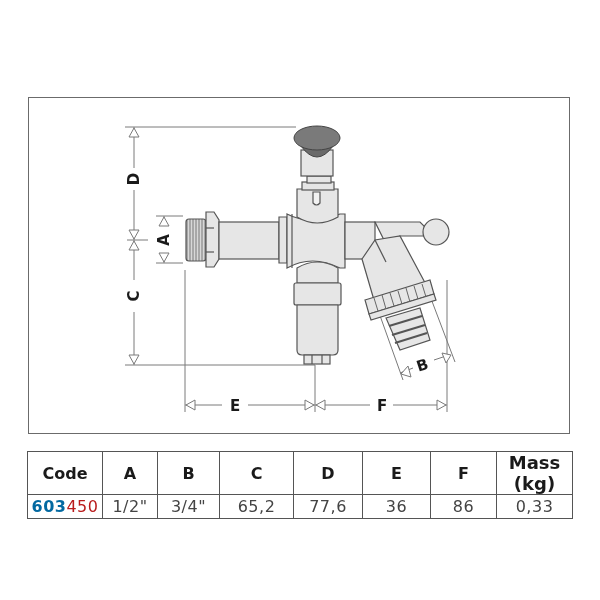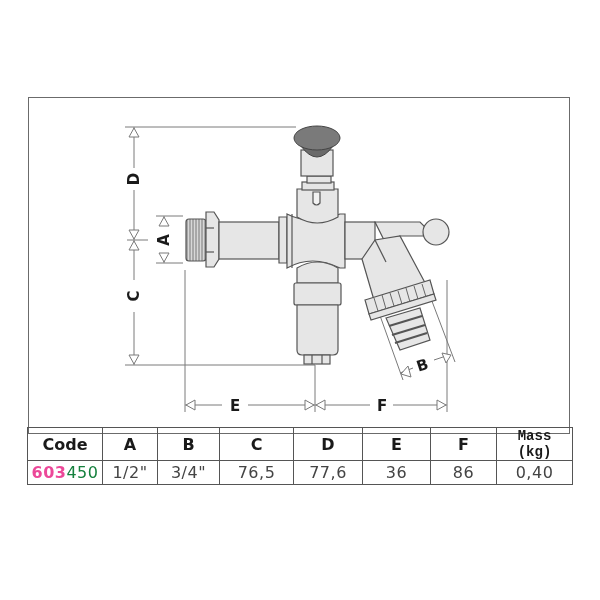--- a/index.html
+++ b/index.html
@@ -2,29 +2,29 @@
 <html><head>
 <meta charset="utf-8">
 <style>
   html, body { margin:0; padding:0; background:#ffffff; }
   body { width:600px; height:600px; position:relative; overflow:hidden;
          font-family:"DejaVu Sans", "Liberation Sans", sans-serif; }
   .frame { position:absolute; left:28px; top:97px; width:542px; height:337px;
            border:1.5px solid #6b6b6b; box-sizing:border-box; background:#fff; }
   svg.drawing { position:absolute; left:0; top:0; width:600px; height:600px; }
   .dimlbl { font-family:"DejaVu Sans", sans-serif; font-weight:bold; font-size:15px; fill:#1a1a1a; }
-  table.spec { position:absolute; left:27px; top:427px; border-collapse:collapse;
+  table.spec { position:absolute; left:27px; top:451px; border-collapse:collapse;
                width:545px; table-layout:fixed; }
   table.spec td, table.spec th { border:1.3px solid #555; text-align:center; padding:0;
                font-family:"DejaVu Sans", sans-serif; color:#1a1a1a; }
   table.spec th { height:24px; font-weight:bold; font-size:16px; }
-  table.spec th.mass { font-size:14px;font-family:Liberation Mono, monospace; }
+  table.spec th.mass { font-size:18px; }
   table.spec td { height:23px; font-weight:normal; font-size:16px; color:#444; letter-spacing:0.5px; }
-  .code-bold { font-weight:bold; color:#ec4899; }
-  .code-light { font-weight:normal; color:#15803d; }
+  .code-bold { font-weight:bold; color:#0369a1; }
+  .code-light { font-weight:normal; color:#b91c1c; }
 </style>
 </head>
 <body>
 
 <div class="frame"></div>
 
 <svg class="drawing" viewBox="0 0 600 600">
   <defs>
     <pattern id="thread" width="3" height="4" patternUnits="userSpaceOnUse">
       <rect width="3" height="4" fill="#d8d8d8"></rect>
@@ -180,20 +180,20 @@
       <th>E</th>
       <th>F</th>
       <th class="mass">Mass (kg)</th>
     </tr>
   </thead>
   <tbody>
     <tr>
       <td><span class="code-bold">603</span><span class="code-light">450</span></td>
       <td>1/2"</td>
       <td>3/4"</td>
-      <td>76,5</td>
+      <td>65,2</td>
       <td>77,6</td>
       <td>36</td>
       <td>86</td>
-      <td>0,40</td>
+      <td>0,33</td>
     </tr>
   </tbody>
 </table>
 
 </body></html>

